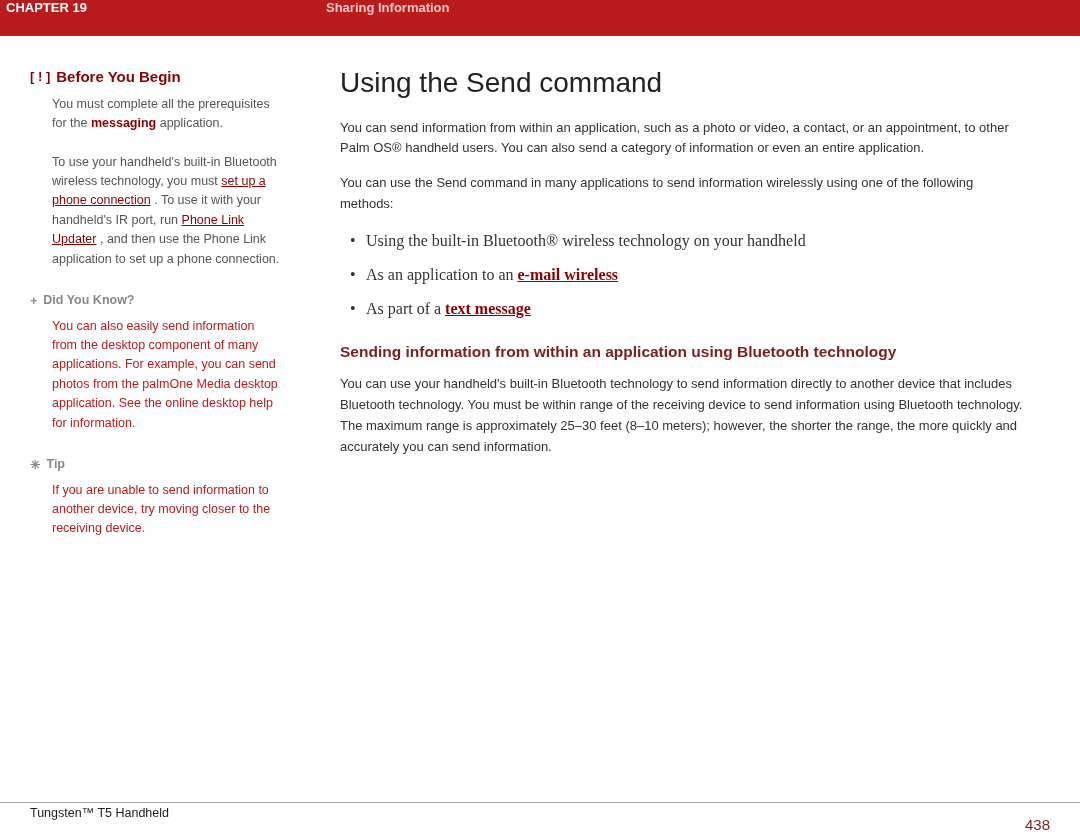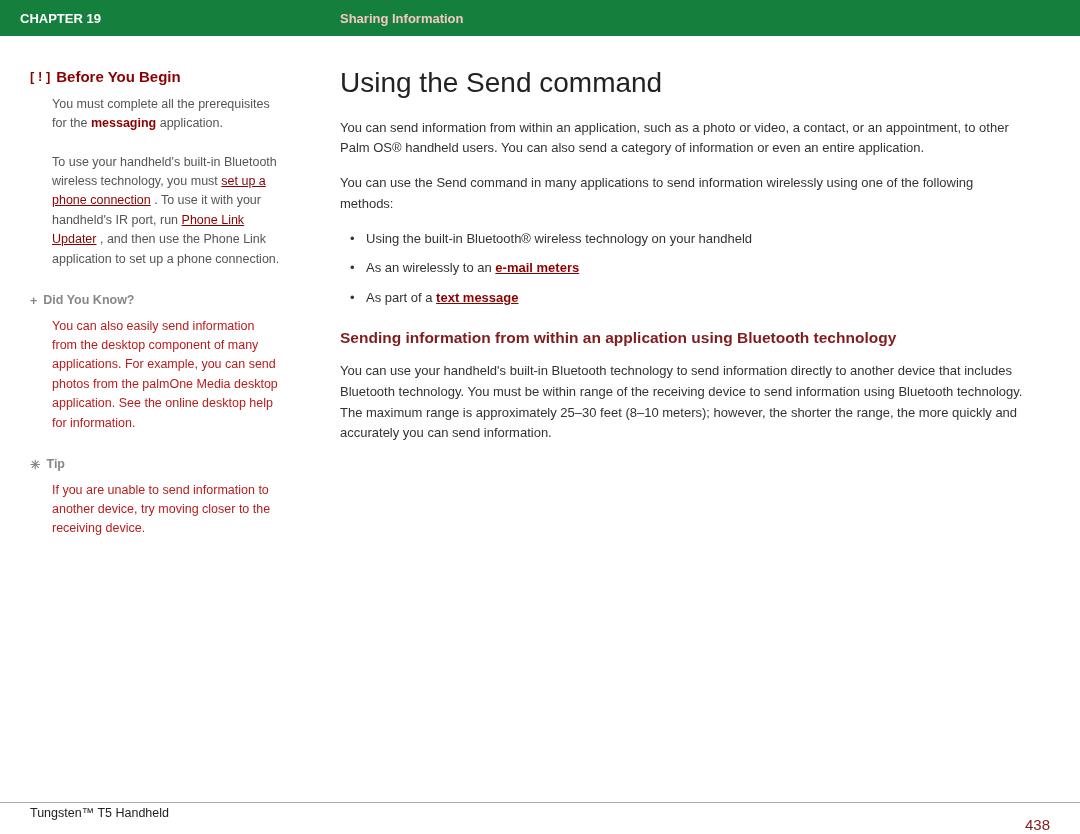--- a/index.html
+++ b/index.html
@@ -8,25 +8,25 @@
       height: 834px;
       font-family: Arial, Helvetica, sans-serif;
       font-size: 13px;
       background: #fff;
       color: #222;
       overflow: hidden;
     }
 
     
     .header-bar {
-      background: #15803d;
-      display: flex;
-      align-items: center;
+      background: #b91c1c;
+      display: flex;
+      align-items: flex-start;
       height: 36px;
-      padding: 0 20px;
+      padding: 0 6px;
     }
     .header-chapter {
       color: #fff;
       font-weight: bold;
       font-size: 13px;
       width: 320px;
     }
     .header-title {
       color: #f5c6c6;
       font-weight: bold;
@@ -140,22 +140,23 @@
     .bullet-list {
       list-style: none;
       margin-bottom: 14px;
       padding-left: 10px;
     }
     .bullet-list li {
       position: relative;
       padding-left: 16px;
       margin-bottom: 10px;
       color: #333;
-      font-size: 13px;
+      font-size: 16px;
       line-height: 1.5;
+      font-family: Liberation Serif, serif;
     }
     .bullet-list li::before {
       content: '•';
       position: absolute;
       left: 0;
       color: #333;
     }
     .bullet-list li a, .bullet-list li .link {
       color: #8b0000;
       text-decoration: underline;
@@ -240,21 +241,21 @@
 
     <p class="content-para">You can send information from within an application, such as a photo or video, a contact, or an appointment, to other Palm OS® handheld users. You can also send a category of information or even an entire application.</p>
 
     <p class="content-para">You can use the Send command in many applications to send information wirelessly using one of the following methods:</p>
 
     <ul class="bullet-list">
       <li>
         <span>Using the built-in Bluetooth® wireless technology on your handheld</span>
       </li>
       <li>
-        <span>As an wirelessly to an </span><span class="link">e-mail meters</span>
+        <span>As an application to an </span><span class="link">e-mail wireless</span>
       </li>
       <li>
         <span>As part of a </span><span class="link">text message</span>
       </li>
     </ul>
 
     <h2 class="content-section-title">Sending information from within an application using Bluetooth technology</h2>
 
     <p class="content-para">You can use your handheld's built-in Bluetooth technology to send information directly to another device that includes Bluetooth technology. You must be within range of the receiving device to send information using Bluetooth technology. The maximum range is approximately 25–30 feet (8–10 meters); however, the shorter the range, the more quickly and accurately you can send information.</p>
 

